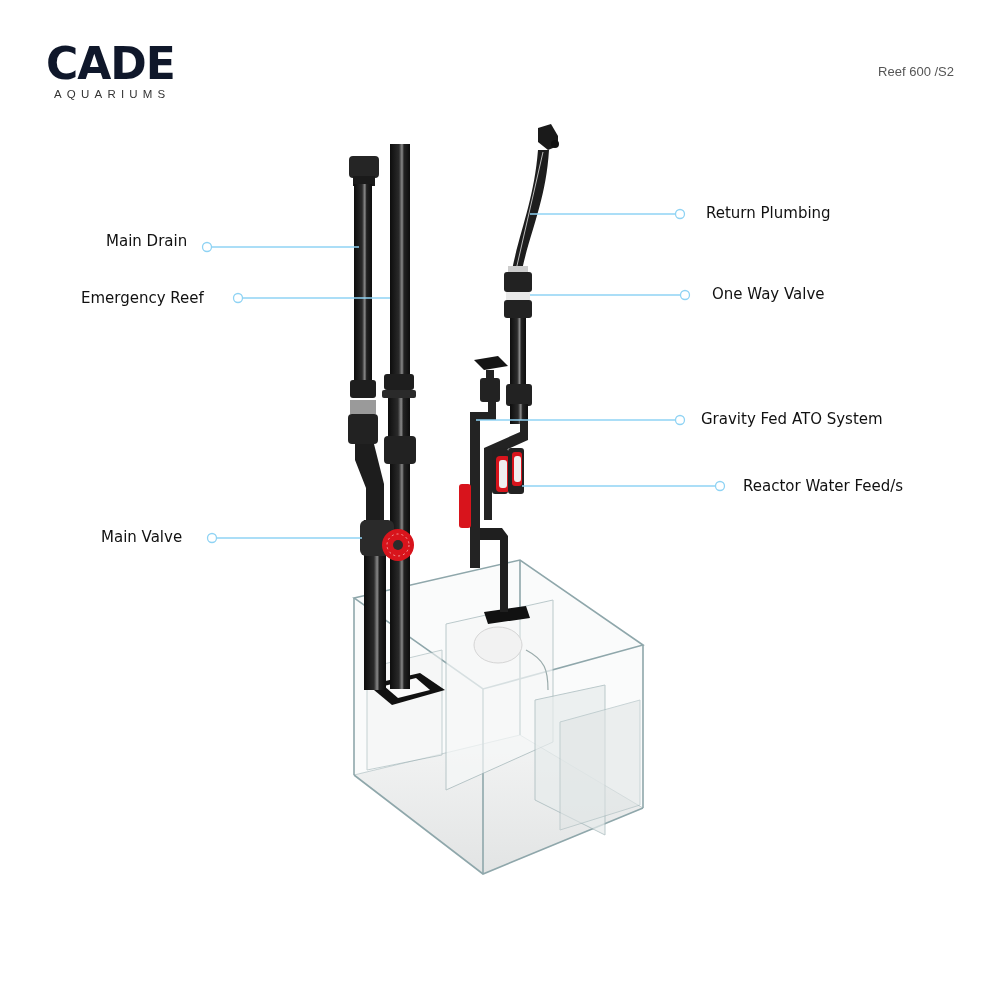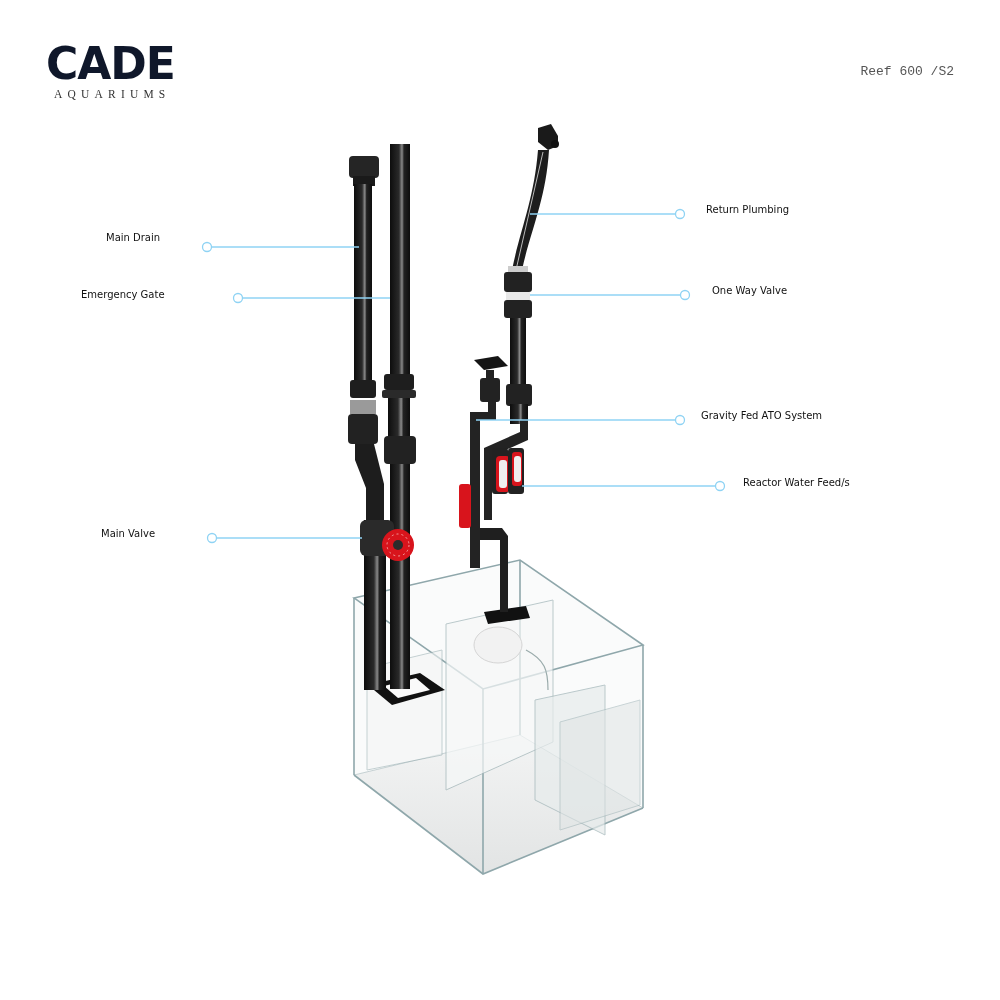--- a/index.html
+++ b/index.html
@@ -1,25 +1,25 @@
 <!DOCTYPE html>
 <html><head>
 <meta charset="utf-8">
 <style>
   html, body { margin:0; padding:0; background:#ffffff; }
   body { width:1000px; height:1000px; position:relative; overflow:hidden;
          font-family:"DejaVu Sans", sans-serif; color:#111; }
   .logo { position:absolute; left:46px; top:42px; width:140px; }
   .logo-word { font-family:"DejaVu Sans", sans-serif; font-weight:bold; font-size:44px;
                letter-spacing:-1px; line-height:44px; color:#0f172a; }
-  .logo-sub { font-family:Liberation Serif, serif; font-size:11.5px; letter-spacing:5.2px;
+  .logo-sub { font-family:Liberation Sans, sans-serif; font-size:11.5px; letter-spacing:5.2px;
               color:#333; margin-top:2px; padding-left:8px; }
   .model { position:absolute; right:46px; top:64px; font-size:13px; color:#555;
-           font-family:Liberation Mono, monospace; }
-  .label { position:absolute; font-size:10px; color:#111; white-space:nowrap;
+           font-family:Liberation Sans, sans-serif; }
+  .label { position:absolute; font-size:15px; color:#111; white-space:nowrap;
            font-family:"DejaVu Sans", sans-serif; }
   svg.diagram { position:absolute; left:0; top:0; }
 </style>
 </head>
 <body>
 
 <div class="logo">
   <div class="logo-word">CADE</div>
   <div class="logo-sub">AQUARIUMS</div>
 </div>
@@ -146,18 +146,18 @@
     <line x1="530" y1="295" x2="680" y2="295"></line>
     <circle cx="685" cy="295" r="4.5"></circle>
     <line x1="476" y1="420" x2="675" y2="420"></line>
     <circle cx="680" cy="420" r="4.5"></circle>
     <line x1="522" y1="486" x2="715" y2="486"></line>
     <circle cx="720" cy="486" r="4.5"></circle>
   </g>
 </svg>
 
 <div class="label" style="left:106px; top:232px;">Main Drain</div>
-<div class="label" style="left:81px; top:289px;">Emergency Gate</div>
+<div class="label" style="left:81px; top:289px;">Emergency Reef</div>
 <div class="label" style="left:101px; top:528px;">Main Valve</div>
 <div class="label" style="left:706px; top:204px;">Return Plumbing</div>
 <div class="label" style="left:712px; top:285px;">One Way Valve</div>
 <div class="label" style="left:701px; top:410px;">Gravity Fed ATO System</div>
 <div class="label" style="left:743px; top:477px;text-align:right;">Reactor Water Feed/s</div>
 
 </body></html>

